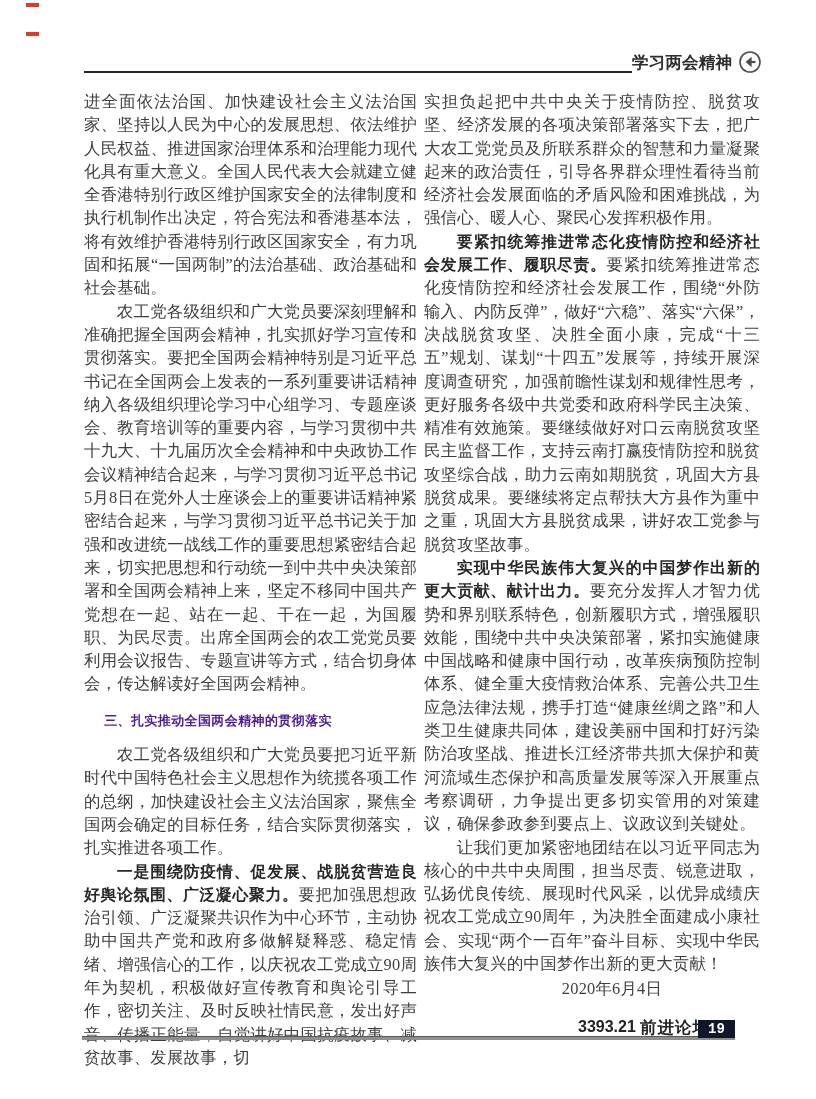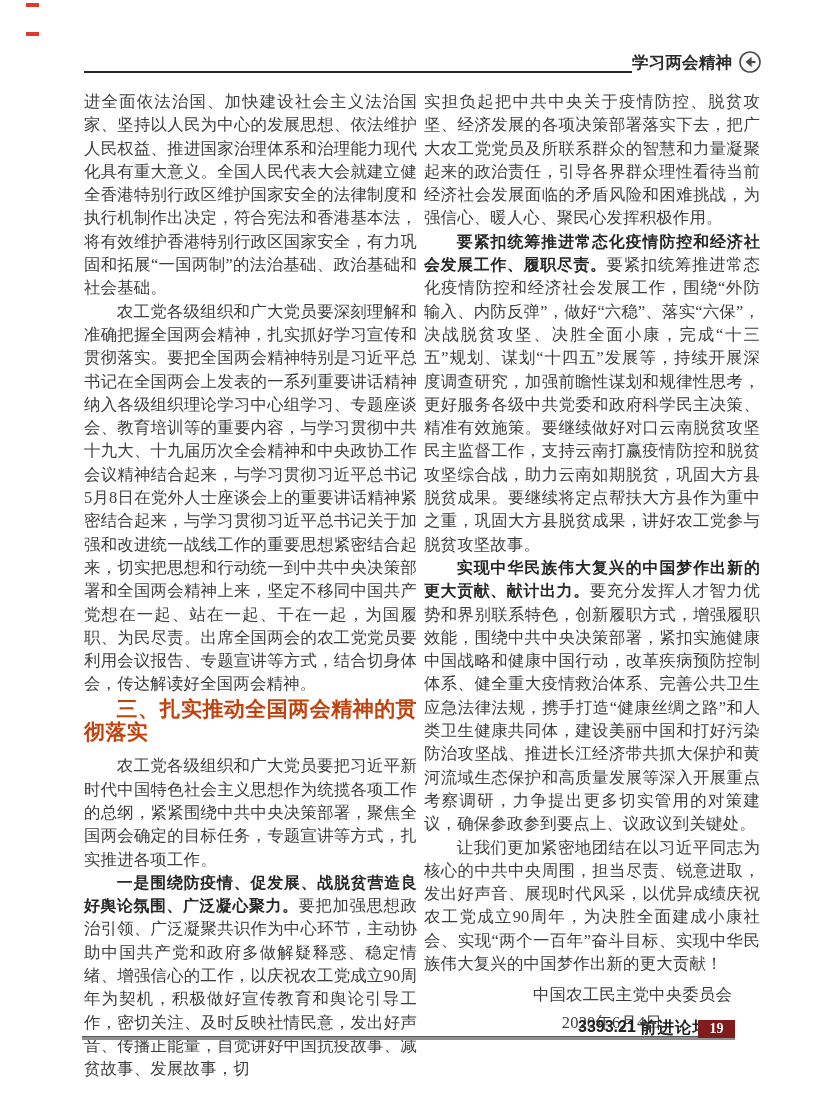--- a/index.html
+++ b/index.html
@@ -27,40 +27,40 @@
   .col-left{left:84px;width:333px;}
   .col-right{left:424px;width:336px;}
   .col p{margin:0;text-indent:2em;}
   .col p.noindent{text-indent:0;font-family:Liberation Serif, serif;}
   .col strong{
     color:#282828;font-weight:bold;
     font-family:"Liberation Sans","DejaVu Sans",sans-serif;font-size:15.9px;
   }
   .section-heading{
     font-family:"Liberation Sans","DejaVu Sans",sans-serif;
-    font-size:21px;font-weight:bold;color:#c2410c;
-    margin:1px 0 11px 0;text-indent:1.55em;letter-spacing:0.4px;
+    font-size:13px;font-weight:bold;color:#4c1d95;
+    margin:13px 0 11px 0;text-indent:1.55em;letter-spacing:0.4px;
   }
   .sig-org{text-align:right;padding-right:28px;text-indent:0 !important;margin-top:6px !important;line-height:28px;}
   .sig-date{text-align:right;padding-right:98px;text-indent:0 !important;line-height:28px;}
 
   .footer-rule{position:absolute;left:82px;top:1036px;width:653px;height:3px;background:#8f8f8f;border-top:1px solid #5a5a5a;}
   .footer-issue{
     position:absolute;left:578px;top:1018px;
     font-family:"Liberation Sans","DejaVu Sans",sans-serif;font-weight:bold;
     font-size:16px;color:#232323;
   }
   .footer-journal{
     position:absolute;left:640px;top:1017px;font-weight:bold;
     font-size:16.5px;color:#232323;letter-spacing:1px;
   }
   .page-badge{
     position:absolute;left:698px;top:1020px;width:37px;height:18px;
-    background:#7f1d1d;color:#ffffff;font-weight:bold;font-size:14px;
-    text-align:center;line-height:18px;
+    background:#0f172a;color:#ffffff;font-weight:bold;font-size:14px;
+    text-align:center;line-height:18px;font-family:Liberation Mono, monospace;
   }
 </style>
 </head>
 <body>
 
 <div class="reg-mark m1"></div>
 <div class="reg-mark m2"></div>
 
 <div class="header-rule"></div>
 <div class="header-label">学习两会精神</div>
@@ -69,28 +69,27 @@
     <circle cx="12" cy="12" r="10" fill="none" stroke="#4c4c4c" stroke-width="1.6"></circle>
     <path d="M13.6 6.8 L7.6 12 L13.6 17.2 Z" fill="#4c4c4c"></path>
     <rect x="11.5" y="10.9" width="6" height="2.2" fill="#4c4c4c"></rect>
   </svg>
 </div>
 
 <div class="col col-left" id="col-left">
     <p class="noindent">进全面依法治国、加快建设社会主义法治国家、坚持以人民为中心的发展思想、依法维护人民权益、推进国家治理体系和治理能力现代化具有重大意义。全国人民代表大会就建立健全香港特别行政区维护国家安全的法律制度和执行机制作出决定，符合宪法和香港基本法，将有效维护香港特别行政区国家安全，有力巩固和拓展“一国两制”的法治基础、政治基础和社会基础。</p>
     <p>农工党各级组织和广大党员要深刻理解和准确把握全国两会精神，扎实抓好学习宣传和贯彻落实。要把全国两会精神特别是习近平总书记在全国两会上发表的一系列重要讲话精神纳入各级组织理论学习中心组学习、专题座谈会、教育培训等的重要内容，与学习贯彻中共十九大、十九届历次全会精神和中央政协工作会议精神结合起来，与学习贯彻习近平总书记5月8日在党外人士座谈会上的重要讲话精神紧密结合起来，与学习贯彻习近平总书记关于加强和改进统一战线工作的重要思想紧密结合起来，切实把思想和行动统一到中共中央决策部署和全国两会精神上来，坚定不移同中国共产党想在一起、站在一起、干在一起，为国履职、为民尽责。出席全国两会的农工党党员要利用会议报告、专题宣讲等方式，结合切身体会，传达解读好全国两会精神。</p>
     <h3 class="section-heading">三、扎实推动全国两会精神的贯彻落实</h3>
-    <p>农工党各级组织和广大党员要把习近平新时代中国特色社会主义思想作为统揽各项工作的总纲，紧紧围绕中共中央决策部署，聚焦全国两会确定的目标任务，专题宣讲等方式，扎实推进各项工作。</p>
+    <p>农工党各级组织和广大党员要把习近平新时代中国特色社会主义思想作为统揽各项工作的总纲，加快建设社会主义法治国家，聚焦全国两会确定的目标任务，结合实际贯彻落实，扎实推进各项工作。</p>
     <p><strong>一是围绕防疫情、促发展、战脱贫营造良好舆论氛围、广泛凝心聚力。</strong>要把加强思想政治引领、广泛凝聚共识作为中心环节，主动协助中国共产党和政府多做解疑释惑、稳定情绪、增强信心的工作，以庆祝农工党成立90周年为契机，积极做好宣传教育和舆论引导工作，密切关注、及时反映社情民意，发出好声音、传播正能量，自觉讲好中国抗疫故事、减贫故事、发展故事，切</p>
   </div>
 <div class="col col-right" id="col-right">
     <p class="noindent">实担负起把中共中央关于疫情防控、脱贫攻坚、经济发展的各项决策部署落实下去，把广大农工党党员及所联系群众的智慧和力量凝聚起来的政治责任，引导各界群众理性看待当前经济社会发展面临的矛盾风险和困难挑战，为强信心、暖人心、聚民心发挥积极作用。</p>
     <p><strong>要紧扣统筹推进常态化疫情防控和经济社会发展工作、履职尽责。</strong>要紧扣统筹推进常态化疫情防控和经济社会发展工作，围绕“外防输入、内防反弹”，做好“六稳”、落实“六保”，决战脱贫攻坚、决胜全面小康，完成“十三五”规划、谋划“十四五”发展等，持续开展深度调查研究，加强前瞻性谋划和规律性思考，更好服务各级中共党委和政府科学民主决策、精准有效施策。要继续做好对口云南脱贫攻坚民主监督工作，支持云南打赢疫情防控和脱贫攻坚综合战，助力云南如期脱贫，巩固大方县脱贫成果。要继续将定点帮扶大方县作为重中之重，巩固大方县脱贫成果，讲好农工党参与脱贫攻坚故事。</p>
     <p><strong>实现中华民族伟大复兴的中国梦作出新的更大贡献、献计出力。</strong>要充分发挥人才智力优势和界别联系特色，创新履职方式，增强履职效能，围绕中共中央决策部署，紧扣实施健康中国战略和健康中国行动，改革疾病预防控制体系、健全重大疫情救治体系、完善公共卫生应急法律法规，携手打造“健康丝绸之路”和人类卫生健康共同体，建设美丽中国和打好污染防治攻坚战、推进长江经济带共抓大保护和黄河流域生态保护和高质量发展等深入开展重点考察调研，力争提出更多切实管用的对策建议，确保参政参到要点上、议政议到关键处。</p>
-    <p>让我们更加紧密地团结在以习近平同志为核心的中共中央周围，担当尽责、锐意进取，发出好声音、展现时代风采，以优异成绩庆祝农工党成立90周年，为决胜全面建成小康社会、实现“两个一百年”奋斗目标、实现中华民族伟大复兴的中国梦作出新的更大贡献！</p>
-    <p class="sig-org">中国农工民主党中央委员会</p>
+    <p>让我们更加紧密地团结在以习近平同志为核心的中共中央周围，担当尽责、锐意进取，弘扬优良传统、展现时代风采，以优异成绩庆祝农工党成立90周年，为决胜全面建成小康社会、实现“两个一百年”奋斗目标、实现中华民族伟大复兴的中国梦作出新的更大贡献！</p>
     <p class="sig-date">2020年6月4日</p>
   </div>
 
 <div class="footer-rule"></div>
 <div class="footer-issue">3393.21</div>
 <div class="footer-journal">前进论坛</div>
 <div class="page-badge">19</div>
 
 </body></html>

